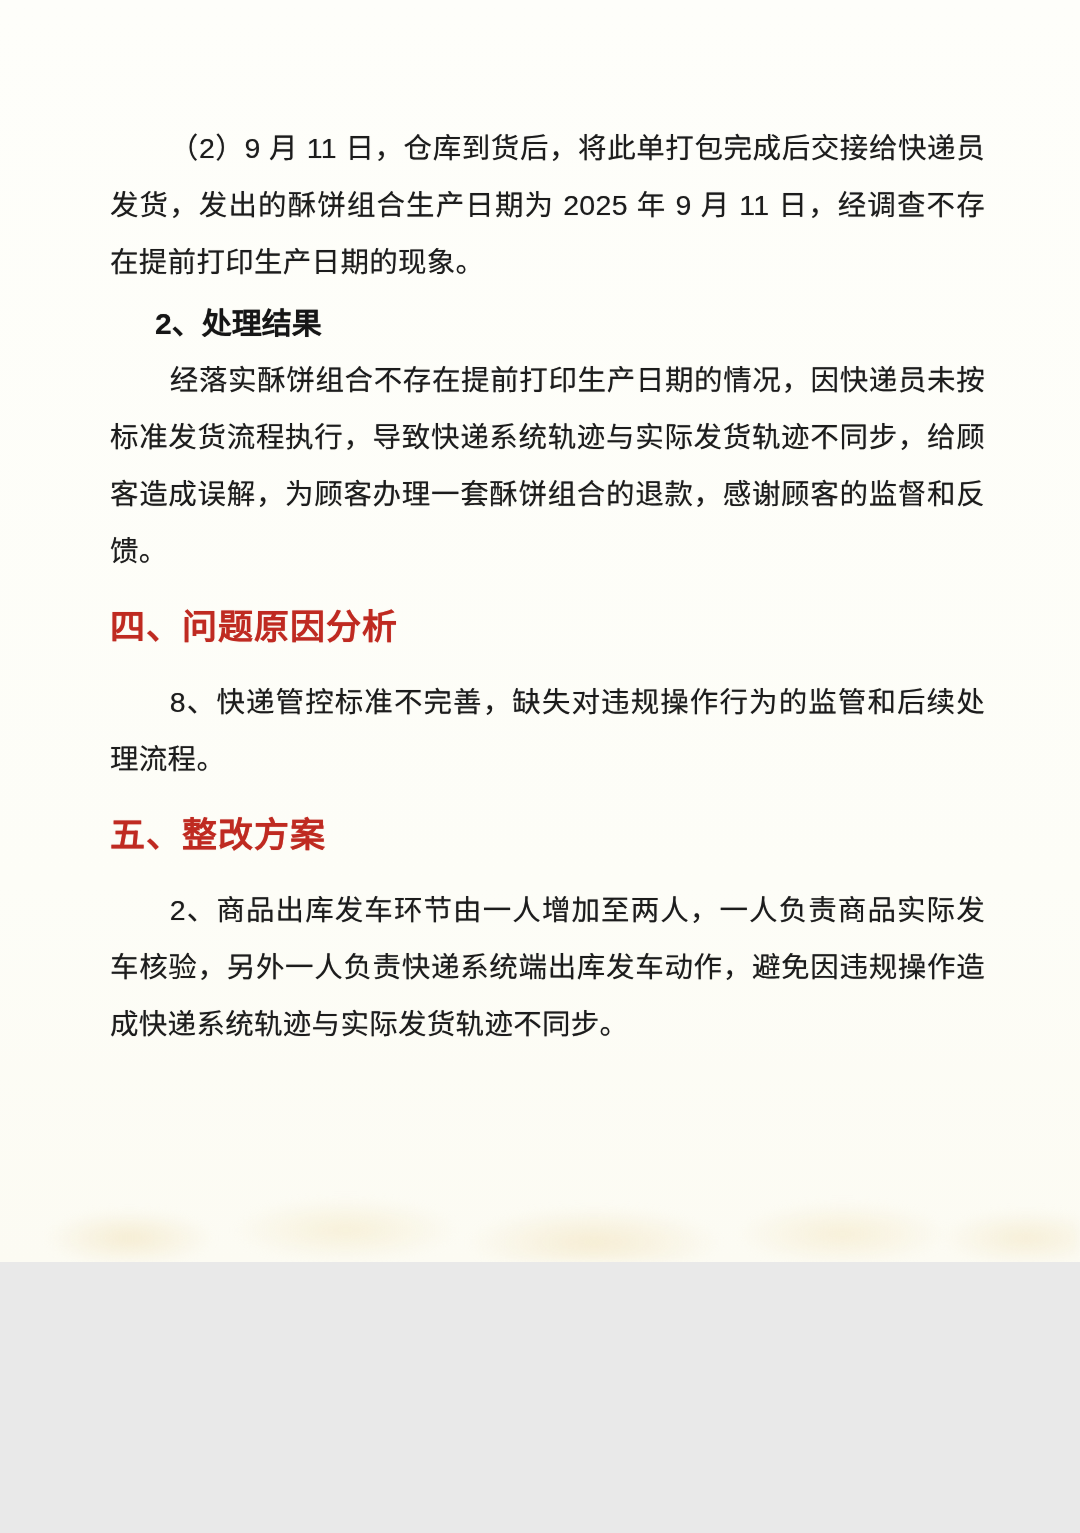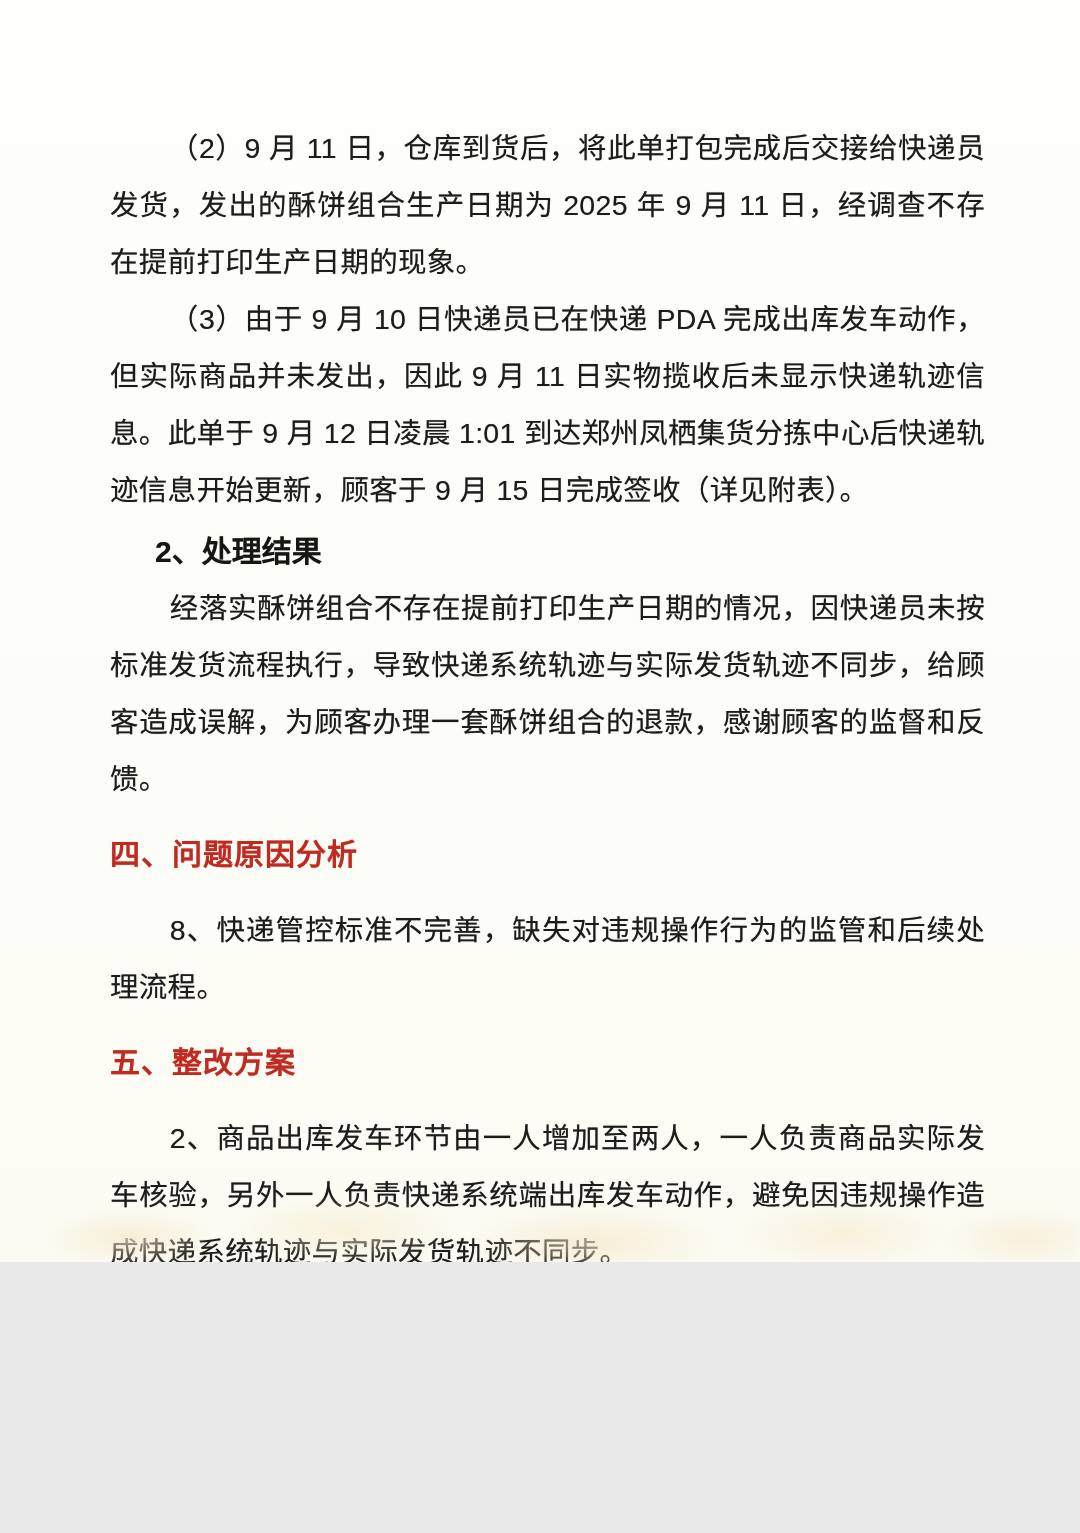--- a/index.html
+++ b/index.html
@@ -37,21 +37,21 @@
     margin: 4px 0 0 0;
     font-size: 30px;
     line-height: 57px;
     font-weight: bold;
     text-indent: 1.5em;
     color: #161616;
     text-shadow: 0 0 0.7px rgba(20,20,20,0.6);
   }
   .section-heading {
     margin: 18px 0 18px 0;
-    font-size: 30px;
+    font-size: 35px;
     line-height: 58px;
     font-weight: bold;
     color: #bf2a21;
     text-indent: 0;
     letter-spacing: 1px;
     text-shadow: 0 0 0.8px rgba(191,42,33,0.55);
   }
   .mb-sm { margin-bottom: 12px; }
   .mb-md { margin-bottom: 18px; }
   .footer {
@@ -82,21 +82,20 @@
   }
 </style>
 </head>
 <body>
 
 <div class="page">
   <main class="content">
 
     <p class="para">（2）9 月 11 日，仓库到货后，将此单打包完成后交接给快递员发货，发出的酥饼组合生产日期为 2025 年 9 月 11 日，经调查不存在提前打印生产日期的现象。</p>
 
-    <p class="para">（3）由于 9 月 10 日快递员已在快递 PDA 完成出库发车动作，但实际商品并未发出，因此 9 月 11 日实物揽收后未显示快递轨迹信息。此单于 9 月 12 日凌晨 1:01 到达郑州凤栖集货分拣中心后快递轨迹信息开始更新，顾客于 9 月 15 日完成签收（详见附表）。</p>
 
     <h3 class="subheading">2、处理结果</h3>
 
     <p class="para">经落实酥饼组合不存在提前打印生产日期的情况，因快递员未按标准发货流程执行，导致快递系统轨迹与实际发货轨迹不同步，给顾客造成误解，为顾客办理一套酥饼组合的退款，感谢顾客的监督和反馈。</p>
 
     <h2 class="section-heading">四、问题原因分析</h2>
 
 
     <p class="para">8、快递管控标准不完善，缺失对违规操作行为的监管和后续处理流程。</p>
 

